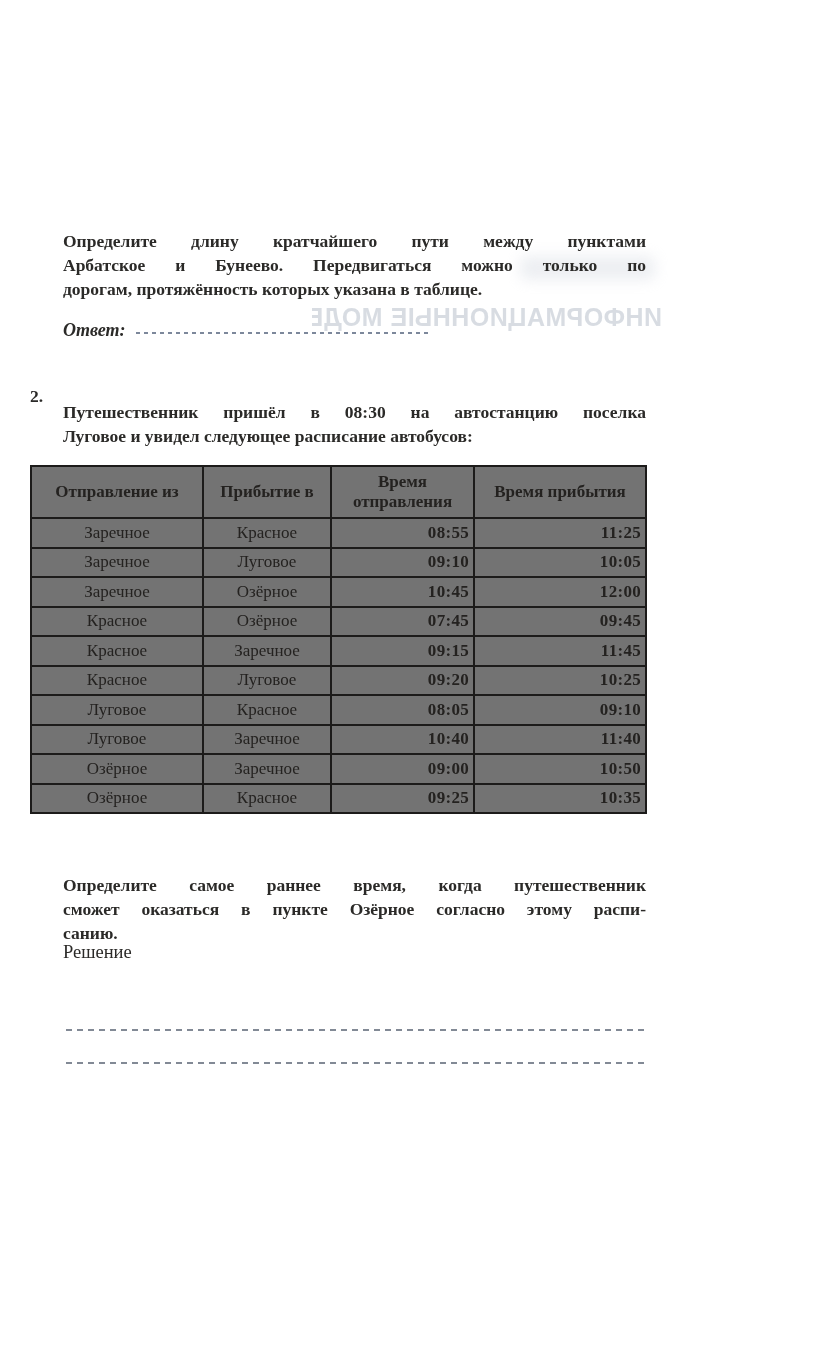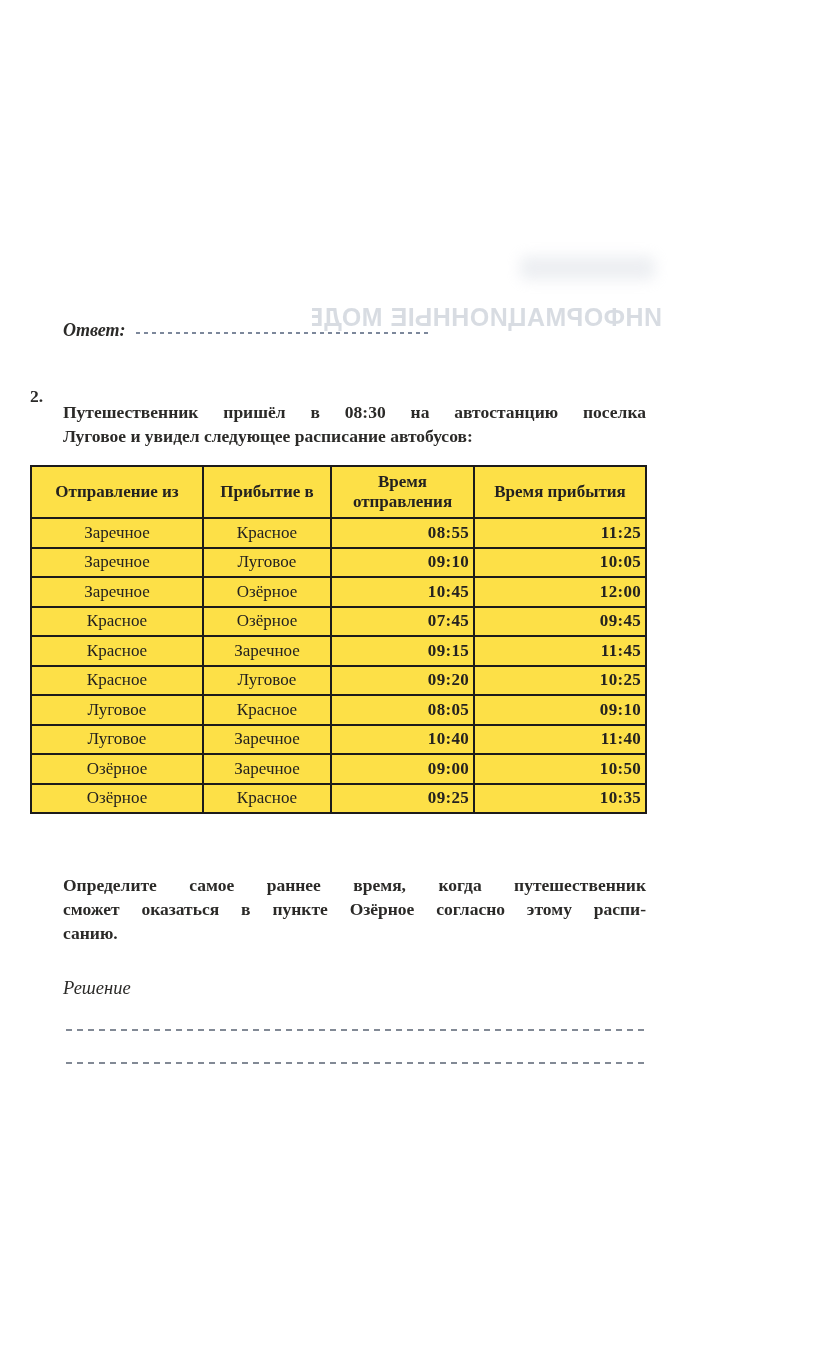--- a/index.html
+++ b/index.html
@@ -49,21 +49,21 @@
     background:repeating-linear-gradient(90deg,rgba(92,106,130,0.8) 0 4px,transparent 4px 8px);
   }
 
   
   table.schedule{
     position:absolute;
     left:30px;top:465px;
     width:615px;
     border-collapse:collapse;
     table-layout:fixed;
-    background:#fde047;
+    background:#737373;
   }
   table.schedule th, table.schedule td{
     border:2px solid #1c1b1a;
     text-align:center;
     vertical-align:middle;
     padding:0 4px;
     overflow:hidden;
   }
   table.schedule th{
     height:50px;
@@ -76,23 +76,22 @@
     height:27.5px;
     font-size:17px;
     color:#242220;
   }
   table.schedule td.station{font-weight:normal;margin-top:44px;}
   table.schedule td.time{font-weight:bold;letter-spacing:0.3px;text-align:right;}
 
   
   .solution-label{
     position:absolute;
-    left:63px;top:978px;
+    left:63px;top:942px;
     font-size:18.5px;
-    font-style:italic;
     color:#2b2a28;
   }
   .dashline{
     position:absolute;
     left:66px;
     width:582px;height:2px;
     background:repeating-linear-gradient(90deg,rgba(88,98,114,0.75) 0 6px,transparent 6px 11px);
   }
   .dashline.l1{top:1029px;}
   .dashline.l2{top:1062px;}
@@ -124,20 +123,25 @@
   }
 </style>
 </head>
 <body>
 
 <div class="page">
 
   <div class="bleed-smudge"></div>
   <div class="bleed-text">ИНФОРМАЦИОННЫЕ МОДЕЛИ</div>
 
+  <div class="para bold" style="left:63px;top:229px">
+    <div class="jl">Определите длину кратчайшего пути между пунктами</div>
+    <div class="jl">Арбатское и Бунеево. Передвигаться можно только по</div>
+    <div class="ll">дорогам, протяжённость которых указана в таблице.</div>
+  </div>
 
   <div class="answer-row">
     <span class="answer-label">Ответ:</span><span class="dotline"></span>
   </div>
 
   <div class="item-number" style="left:30px;top:384px">2.</div>
   <div class="para bold" style="left:63px;top:400px">
     <div class="jl">Путешественник пришёл в 08:30 на автостанцию поселка</div>
     <div class="ll">Луговое и увидел следующее расписание автобусов:</div>
   </div>

